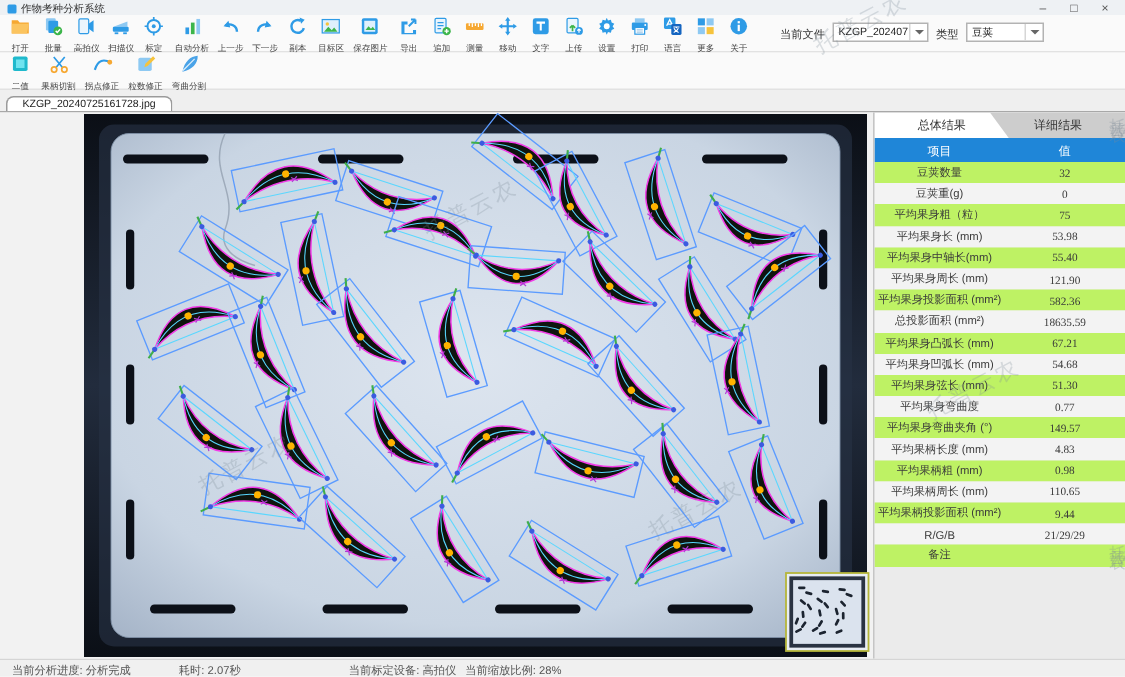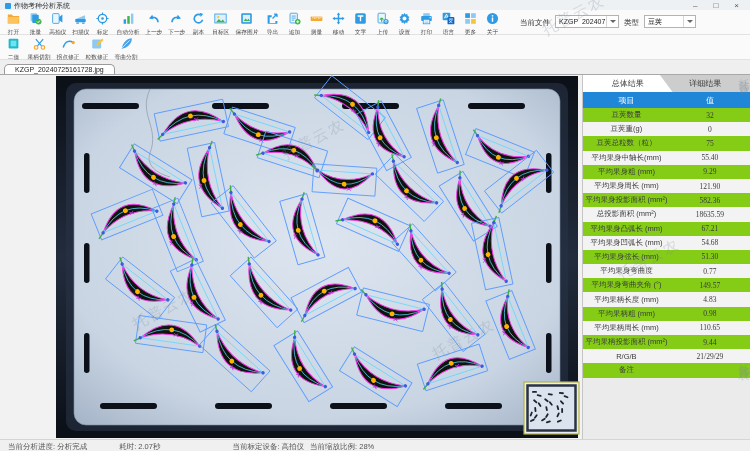--- a/index.html
+++ b/index.html
@@ -29,21 +29,21 @@
   .main{display:flex;height:364px;}
   .viewer{width:582px;height:364px;background:#f2f2f2;position:relative;cursor:crosshair;}
   .viewer svg{display:block;}
   .panel{flex:1;background:#ebebeb;border-left:1px solid #c5c5c5;display:flex;flex-direction:column;overflow:hidden;}
   .ptabs{display:flex;height:17px;background:#cdcdcd;}
   .ptab{flex:1;display:flex;align-items:center;justify-content:center;font-size:8px;color:#333;cursor:pointer;}
   .ptab.active{background:#fff;clip-path:polygon(0 0,86% 0,100% 100%,0 100%);margin-right:-12px;z-index:2;}
   .phead{height:16px;background:#1f86d8;color:#fff;display:flex;font-size:8px;border-radius:0 0 0 0;}
   .phead span{display:flex;align-items:center;justify-content:center;}
   .phead span:first-child{width:52%;} .phead span:last-child{width:48%;}
-  .prow{height:14.2px;display:flex;align-items:center;background:#84cc16;color:#3a3a3a;font-size:7.5px;}
+  .prow{height:14.2px;display:flex;align-items:center;background:#bef264;color:#3a3a3a;font-size:7.5px;}
   .prow:nth-child(even){background:#f3f3f3;}
   .prow .pl{width:52%;text-align:center;white-space:nowrap;overflow:hidden;}
   .prow .pv{width:48%;text-align:center;font-family:Liberation Serif, serif;}
   
   .statusbar{height:14px;background:#f0f0f0;border-top:1px solid #d5d5d5;display:flex;align-items:center;font-size:7.5px;color:#555;}
   .statusbar .si1{margin-left:8px;} .statusbar .si2{margin-left:32px;}
   .statusbar .si3{margin-left:72px;} .statusbar .si4{margin-left:6px;}
   
   .wm{position:absolute;font-size:15px;color:rgba(125,138,152,.26);transform:rotate(-28deg);letter-spacing:2px;pointer-events:none;z-index:50;white-space:nowrap;}
   .wmv{position:absolute;font-size:11px;color:rgba(125,138,152,.30);writing-mode:vertical-rl;letter-spacing:2px;pointer-events:none;z-index:50;}
@@ -728,30 +728,30 @@
       <div id="prows">
           <div class="prow">
             <span class="pl">豆荚数量</span>
             <span class="pv">32</span>
           </div>
           <div class="prow">
             <span class="pl">豆荚重(g)</span>
             <span class="pv">0</span>
           </div>
           <div class="prow">
-            <span class="pl">豆荚总粒数（粒）</span>
+            <span class="pl">平均果身粗（粒）</span>
             <span class="pv">75</span>
+          </div>
+          <div class="prow">
+            <span class="pl">平均果身长 (mm)</span>
+            <span class="pv">53.98</span>
           </div>
           <div class="prow">
             <span class="pl">平均果身中轴长(mm)</span>
             <span class="pv">55.40</span>
-          </div>
-          <div class="prow">
-            <span class="pl">平均果身粗 (mm)</span>
-            <span class="pv">9.29</span>
           </div>
           <div class="prow">
             <span class="pl">平均果身周长 (mm)</span>
             <span class="pv">121.90</span>
           </div>
           <div class="prow">
             <span class="pl">平均果身投影面积 (mm²)</span>
             <span class="pv">582.36</span>
           </div>
           <div class="prow">

